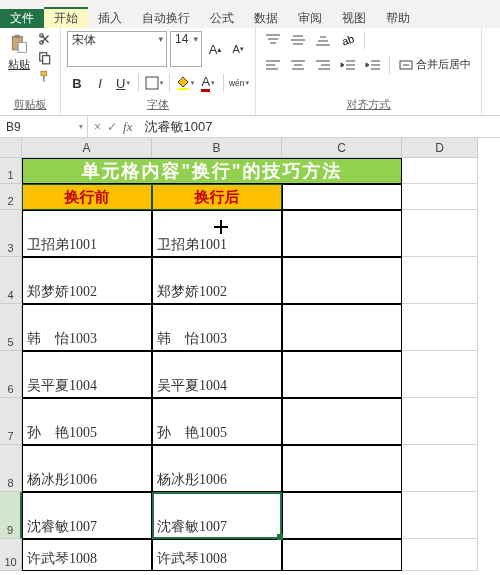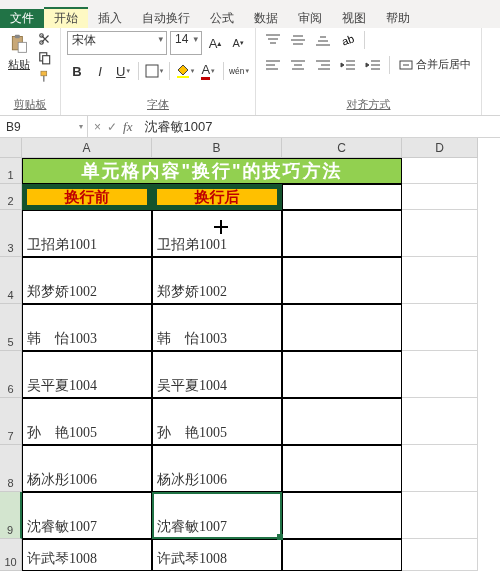--- a/index.html
+++ b/index.html
@@ -16,21 +16,21 @@
 .group-content { display: flex; align-items: flex-start; gap: 4px; flex: 1; }
 
 .big-btn { display: flex; flex-direction: column; align-items: center; gap: 2px; padding: 2px; cursor: pointer; }
 .big-btn svg { width: 20px; height: 22px; }
 .big-btn span { font-size: 11px; text-decoration: underline; }
 
 .mini-col { display: flex; flex-direction: column; gap: 3px; }
 .mini-btn { width: 18px; height: 16px; display: flex; align-items: center; justify-content: center; cursor: pointer; }
 
 .font-row { display: flex; gap: 3px; align-items: center; }
-.font-select { border: 1px solid #ababab; height: 24px; background: #fff; padding: 0 16px 0 4px; font-size: 12px; position: relative; cursor: pointer; }
+.font-select { border: 1px solid #ababab; height: 36px; background: #fff; padding: 0 16px 0 4px; font-size: 12px; position: relative; cursor: pointer; }
 .font-select::after { content: "▾"; position: absolute; right: 3px; top: 2px; font-size: 9px; color: #666; }
 .font-name { width: 100px; }
 .font-size { width: 32px; }
 .icon-btn { width: 20px; height: 20px; display: flex; align-items: center; justify-content: center; cursor: pointer; font-size: 13px; }
 .icon-btn.dd::after { content: "▾"; font-size: 7px; margin-left: 1px; color: #666; }
 .sep { width: 1px; height: 18px; background: #d4d4d4; margin: 0 2px; }
 
 .align-btn { width: 22px; height: 18px; display: flex; align-items: center; justify-content: center; cursor: pointer; }
 .wrap-btn { display: flex; align-items: center; gap: 3px; padding: 2px 4px; cursor: pointer; font-size: 11px; }
 
@@ -46,21 +46,21 @@
 .col-h { background: #e6e6e6; border-right: 1px solid #ccc; border-bottom: 1px solid #ccc; text-align: center; font-size: 12px; color: #444; line-height: 20px; height: 20px; }
 .row-headers { display: flex; flex-direction: column; }
 .row-h { width: 22px; background: #e6e6e6; border-right: 1px solid #ccc; border-bottom: 1px solid #ccc; text-align: center; font-size: 11px; color: #444; display: flex; align-items: flex-end; justify-content: center; padding-bottom: 2px; }
 .row-h.sel { background: #d3e5cf; border-right: 2px solid #217346; }
 
 .grid-area { position: relative; }
 .grid-row { display: flex; }
 .cell { border-right: 1px solid #d4d4d4; border-bottom: 1px solid #d4d4d4; padding: 2px 4px; font-size: 13px; display: flex; align-items: flex-end; overflow: hidden; white-space: nowrap; }
 
 .title-cell { background: #92d050; color: #fff; font-size: 18px; font-weight: bold; justify-content: center; align-items: center; letter-spacing: 2px; border: 1px solid #000; }
-.header-cell { background: #ffc000; color: #c00000; font-size: 15px; font-weight: bold; justify-content: center; align-items: center; border: 5px solid #14532d; }
+.header-cell { background: #ffc000; color: #c00000; font-size: 15px; font-weight: bold; justify-content: center; align-items: center; border: 1px solid #14532d; }
 .data-cell { border: 1px solid #000; font-size: 14px; font-family: SimSun, serif; }
 .empty-border { border: 1px solid #000; }
 
 .sel-box { position: absolute; border: 2px solid #217346; pointer-events: none; }
 .sel-handle { position: absolute; width: 6px; height: 6px; background: #217346; right: -3px; bottom: -3px; }
 
 .cursor-cross { position: absolute; width: 14px; height: 14px; pointer-events: none; }
 .cursor-cross::before, .cursor-cross::after { content: ""; position: absolute; background: #000; }
 .cursor-cross::before { left: 6px; top: 0; width: 2px; height: 14px; }
 .cursor-cross::after { top: 6px; left: 0; height: 2px; width: 14px; }

